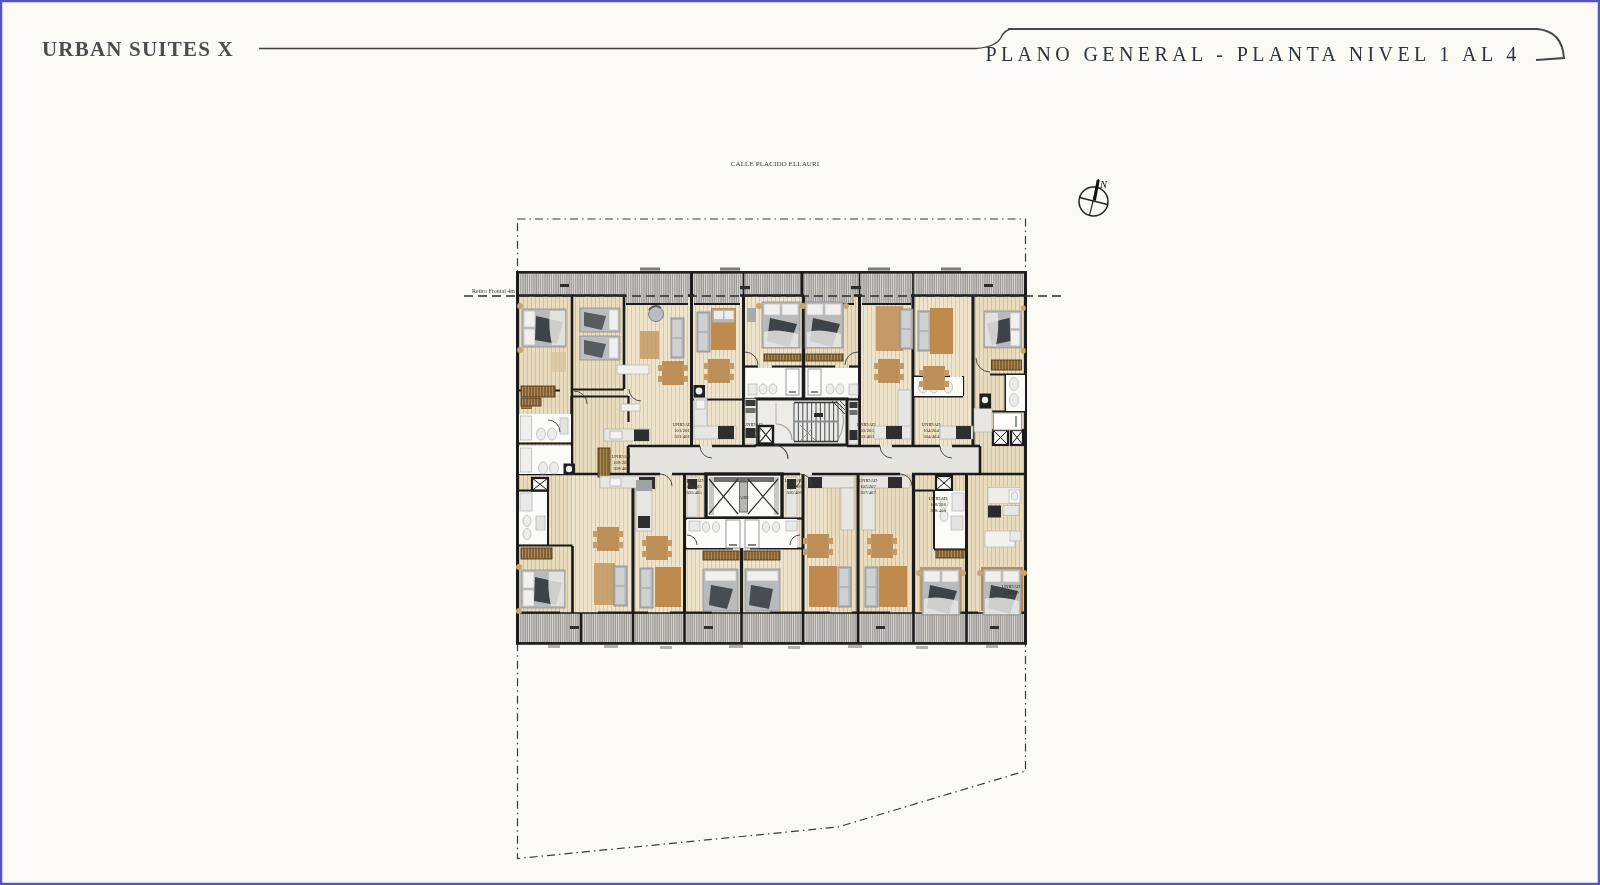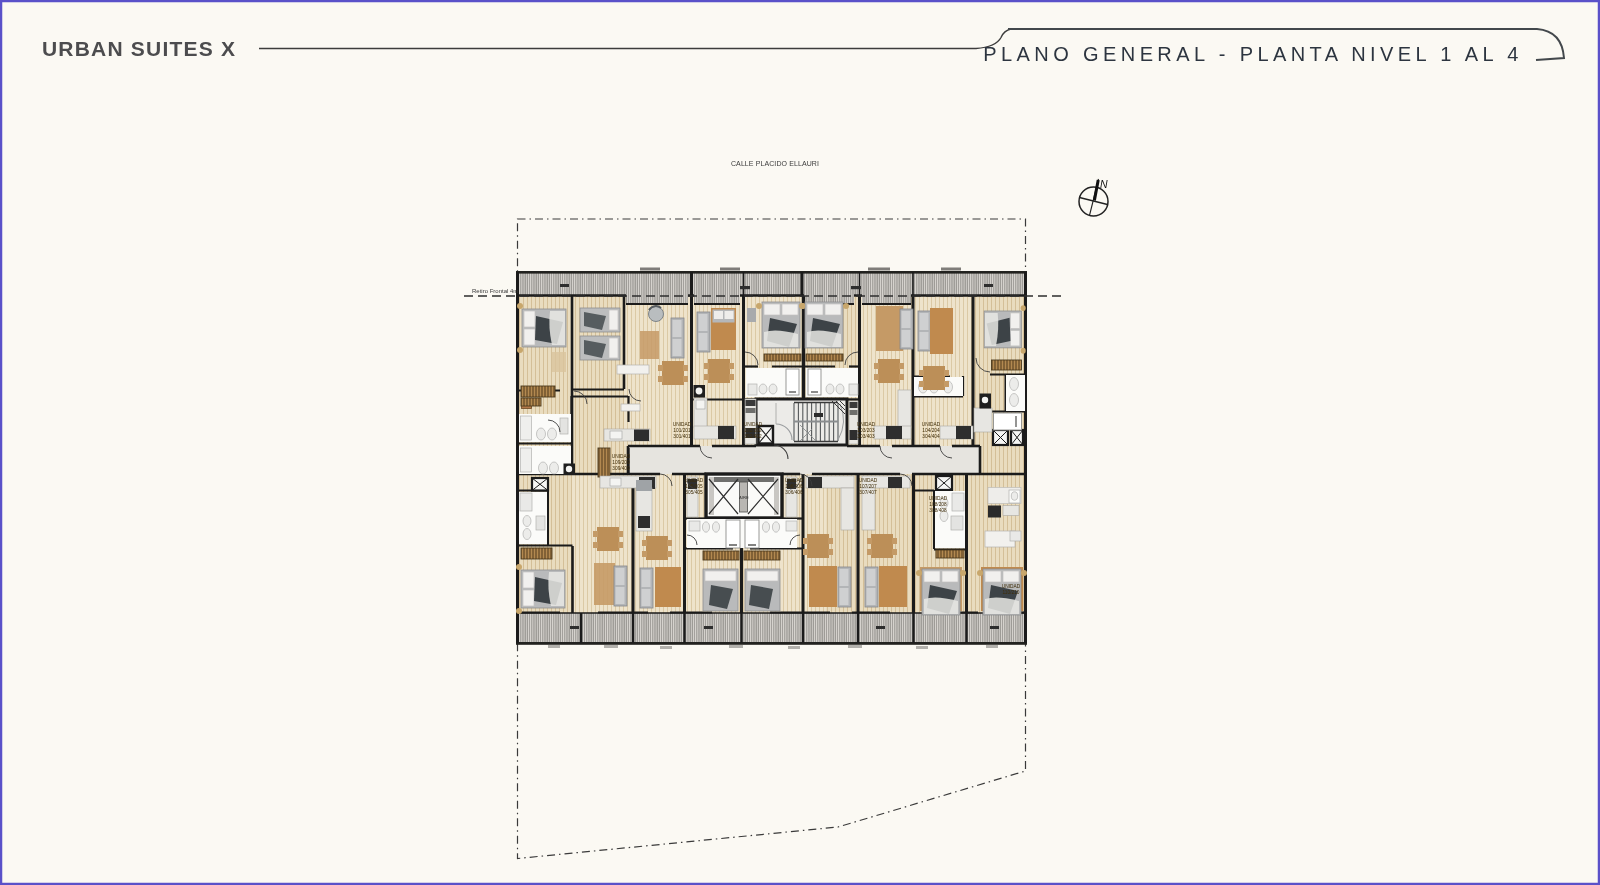--- a/index.html
+++ b/index.html
@@ -1,17 +1,17 @@
 <!DOCTYPE html>
 <html><head>
 <meta charset="utf-8">
 <style>
   html,body{margin:0;padding:0;width:1600px;height:885px;overflow:hidden;}
   body{background:#fbf9f3;font-family:"Liberation Sans", sans-serif;}
-  #page{position:absolute;left:0;top:0;width:1600px;height:749px;}
+  #page{position:absolute;left:0;top:0;width:1600px;height:749px;font-family:Liberation Serif, serif;}
 </style>
 </head>
 <body>
 <div id="page">
 <svg width="1600" height="885" viewBox="0 0 1600 885" xmlns="http://www.w3.org/2000/svg">
 <defs>
   <pattern id="plank" width="4" height="40" patternUnits="userSpaceOnUse">
     <rect width="4" height="40" fill="#e9dcbf"></rect>
     <rect x="3" width="1" height="40" fill="#d4bf98"></rect>
   </pattern>

